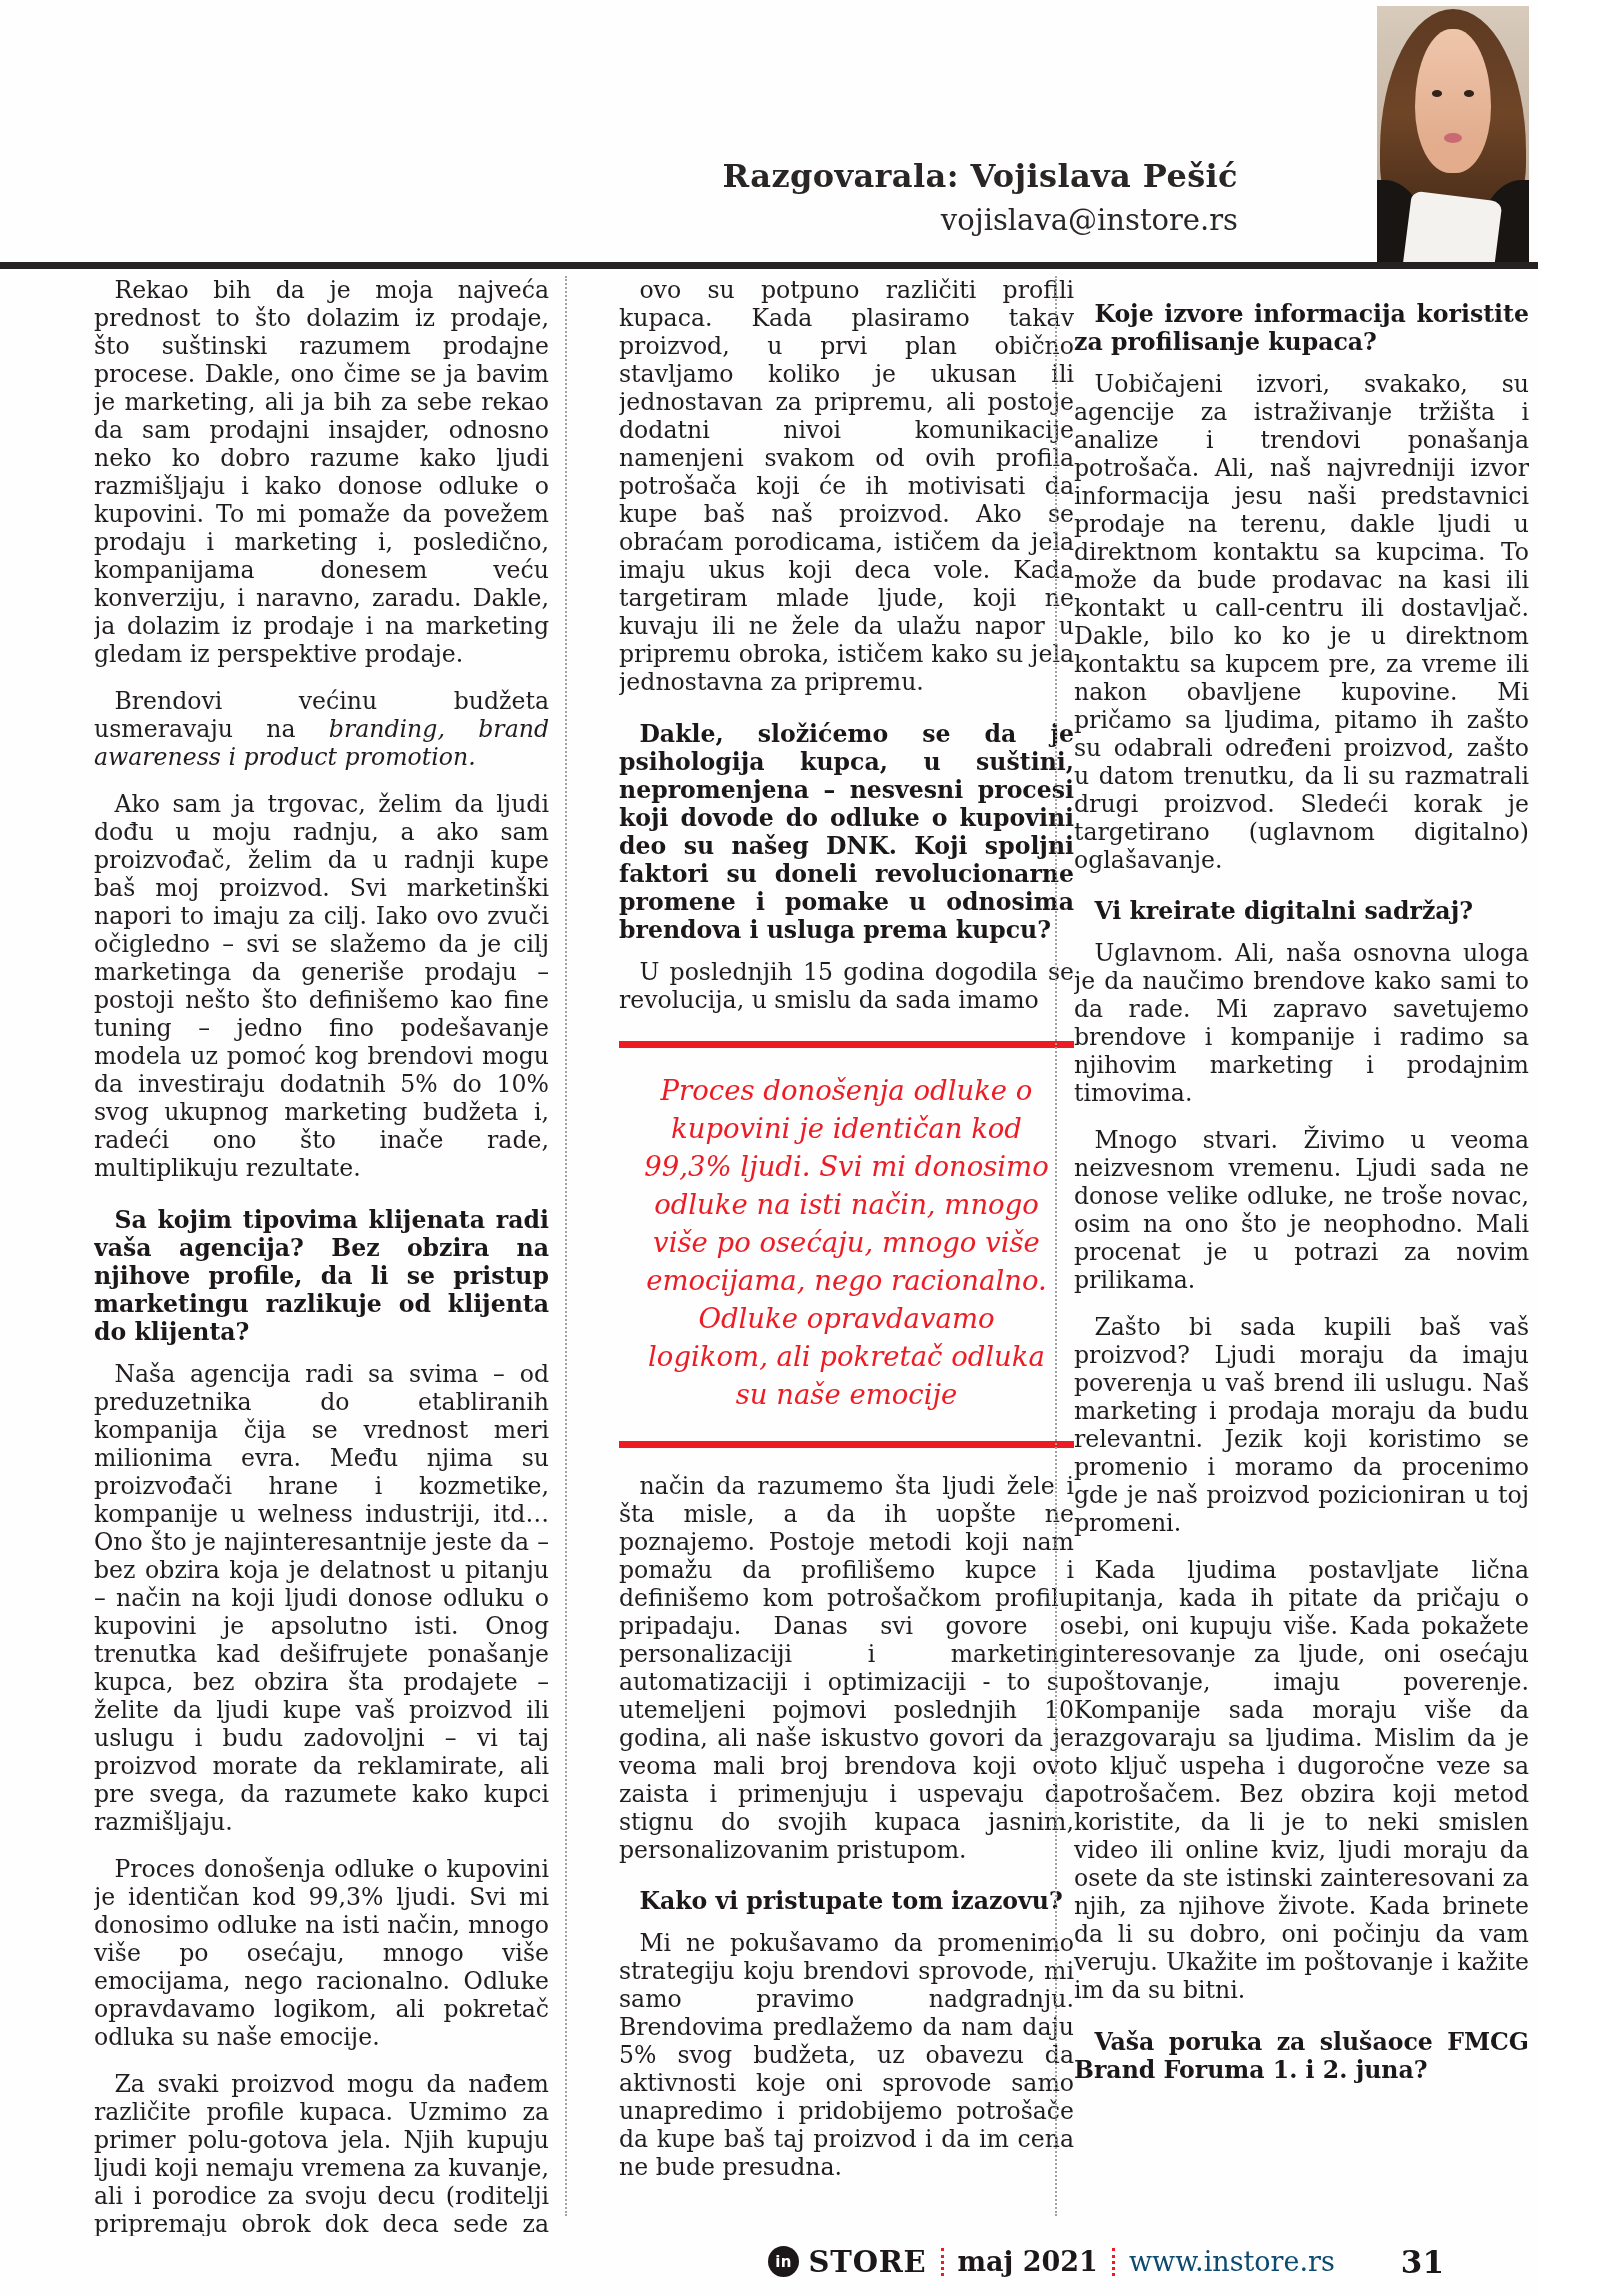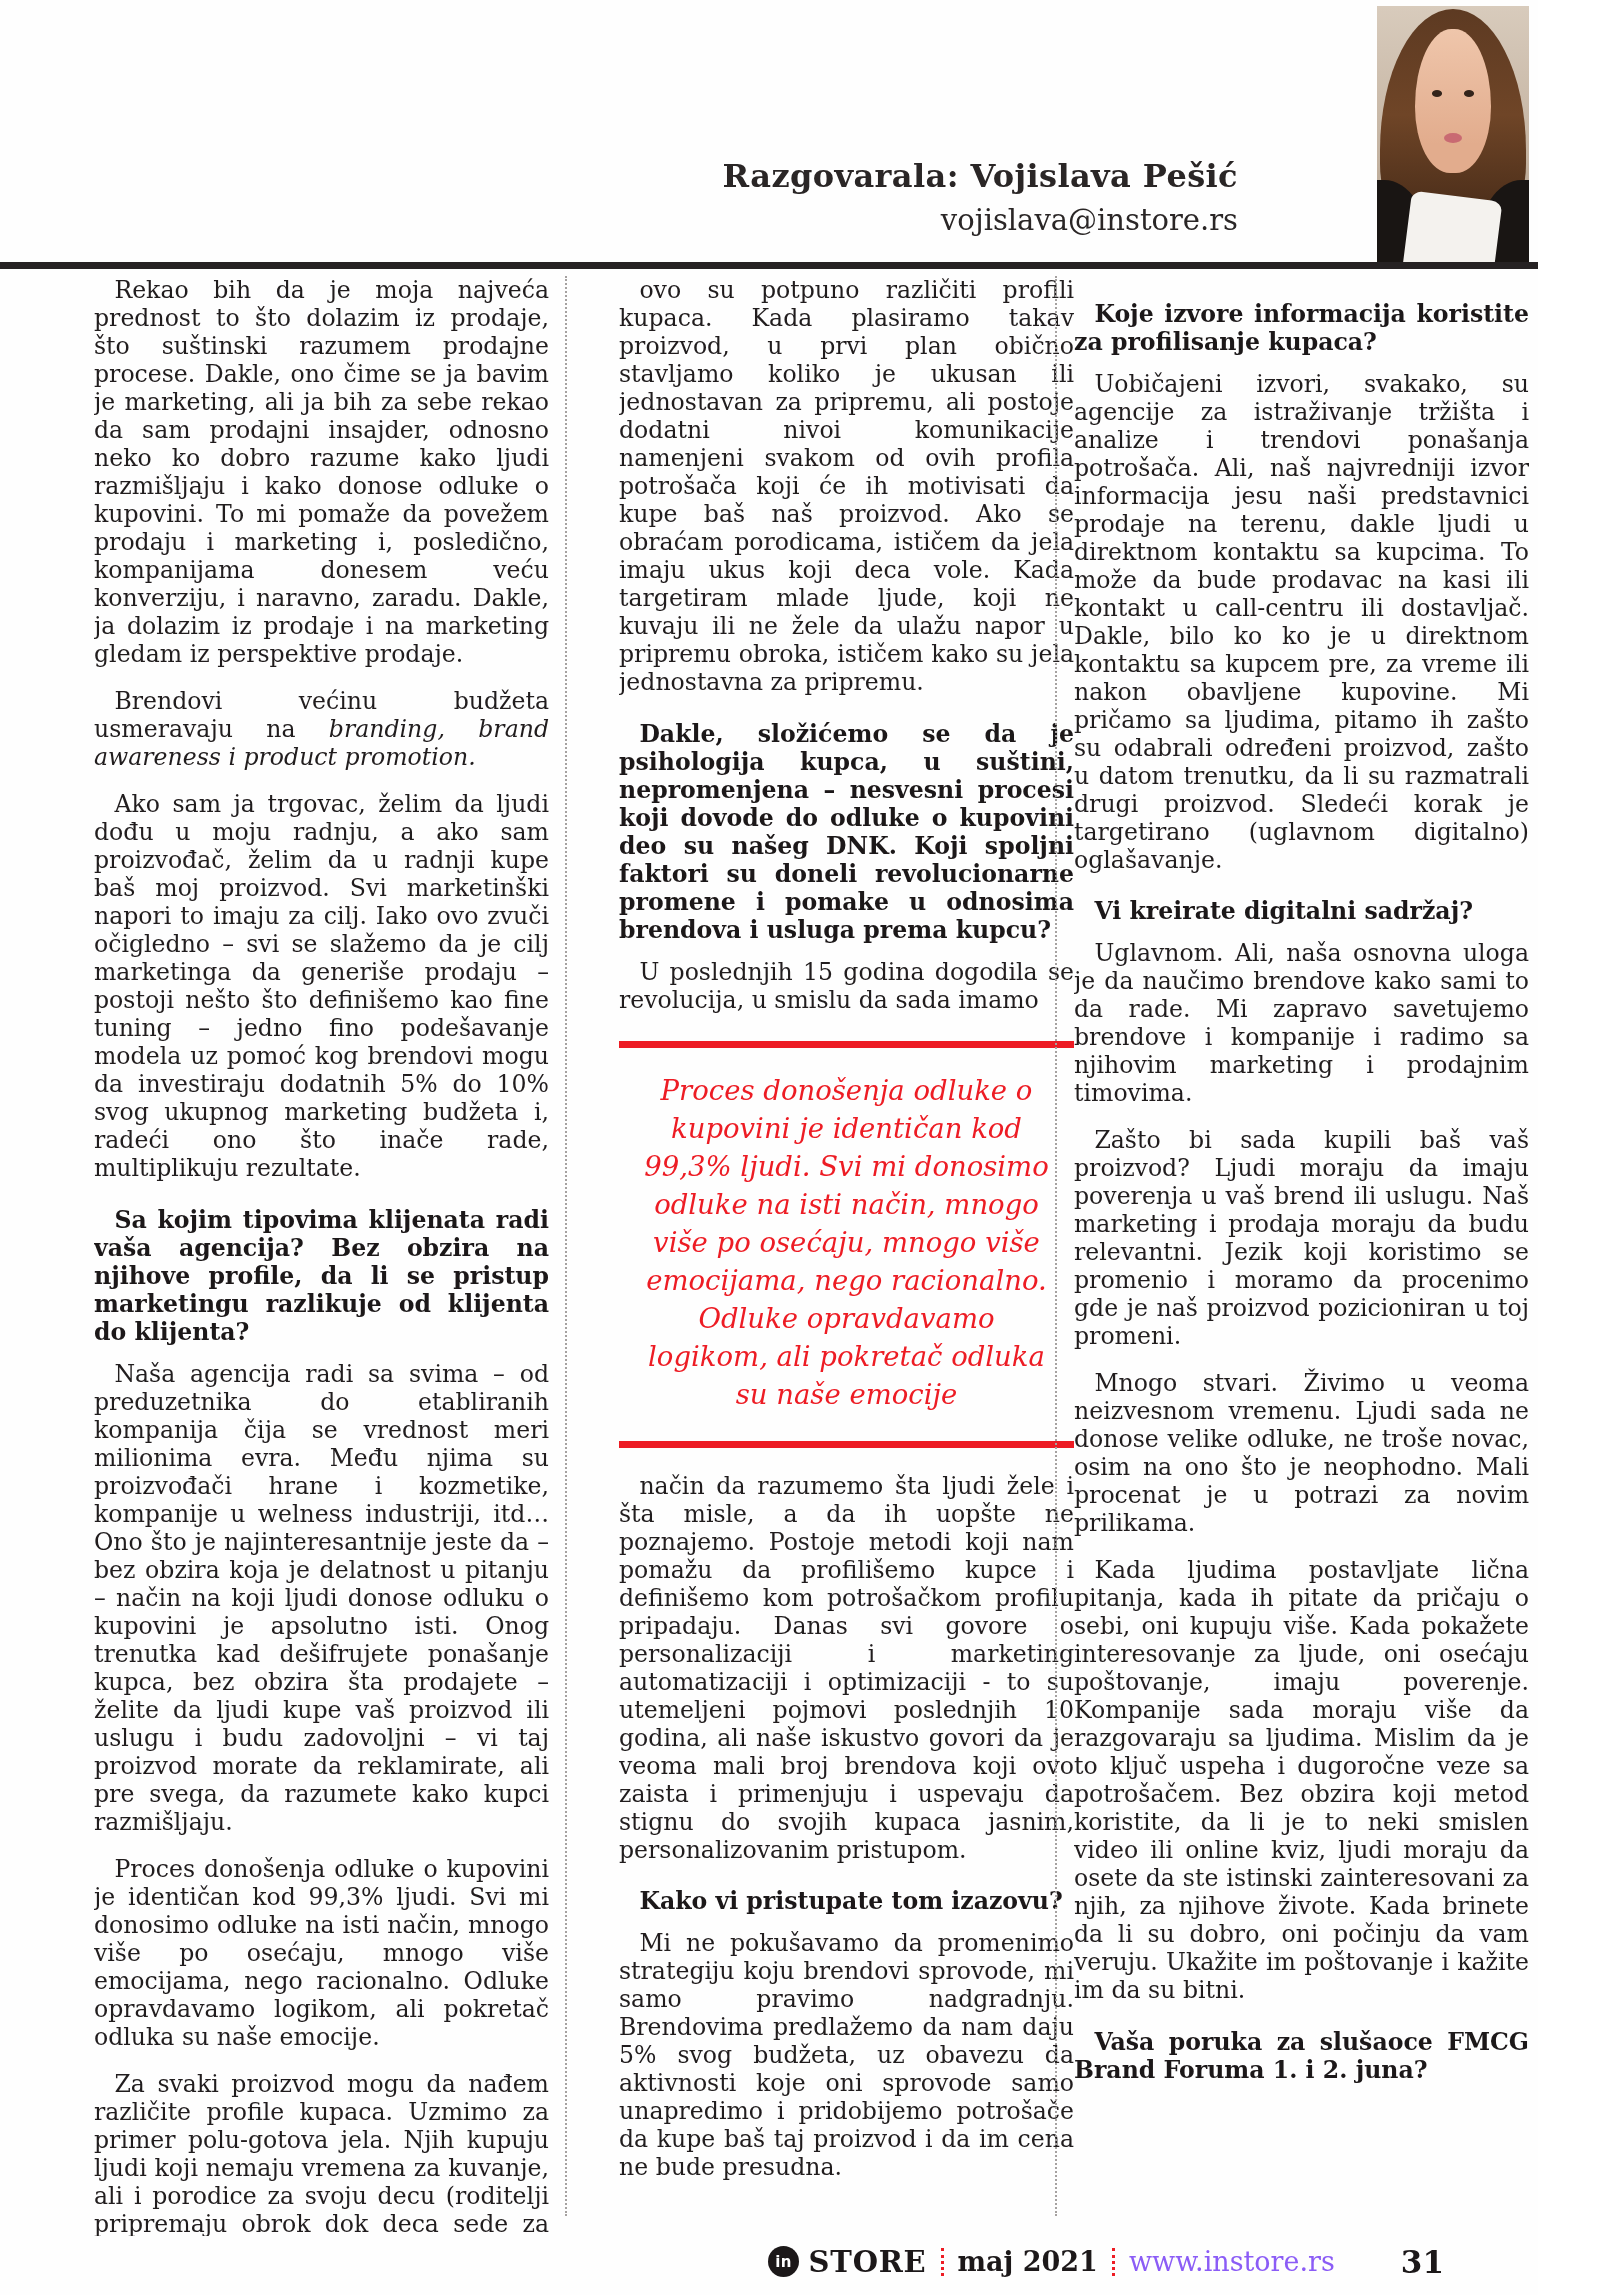--- a/index.html
+++ b/index.html
@@ -57,21 +57,21 @@
   
   .footer { position:absolute; top:2241px; right:94px; height:41px;
             display:flex; align-items:center; }
   .logo-circle { width:31px; height:31px; border-radius:50%; background:#1c1819;
                  display:flex; align-items:center; justify-content:center;
                  font-family:"DejaVu Sans","Liberation Sans",sans-serif;
                  font-weight:bold; font-size:15px; color:#ffffff; letter-spacing:0.4px; }
   .logo-store { font-weight:bold; font-size:29px; letter-spacing:0.8px; margin-left:9.4px; color:#1c1819; }
   .footer-sep { width:0; height:28px; border-left:3.1px dotted #ed1c24; margin:0 14px; }
   .footer-issue { font-weight:bold; font-size:27px; color:#1c1819; }
-  .footer-site { font-size:27px; color:#8b5cf6; }
+  .footer-site { font-size:27px; color:#0c4a6e; }
   .footer-gap { width:66px; }
   .page-num { font-weight:bold; font-size:31px; color:#1c1819; }
 </style>
 </head>
 <body>
 
 <div class="page">
 
   <div class="byline-box">
     <div class="byline">Razgovarala: Vojislava Pešić</div>
@@ -110,22 +110,22 @@
       </div>
       <p class="para">način da razumemo šta ljudi žele i šta misle, a da ih uopšte ne poznajemo. Postoje metodi koji nam pomažu da profilišemo kupce i definišemo kom potrošačkom profilu pripadaju. Danas svi govore o personalizaciji i marketing automatizaciji i optimizaciji - to su utemeljeni pojmovi poslednjih 10 godina, ali naše iskustvo govori da je veoma mali broj brendova koji ovo zaista i primenjuju i uspevaju da stignu do svojih kupaca jasnim, personalizovanim pristupom.</p>
       <p class="question">Kako vi pristupate tom izazovu?</p>
       <p class="para">Mi ne pokušavamo da promenimo strategiju koju brendovi sprovode, mi samo pravimo nadgradnju. Brendovima predlažemo da nam daju 5% svog budžeta, uz obavezu da aktivnosti koje oni sprovode samo unapredimo i pridobijemo potrošače da kupe baš taj proizvod i da im cena ne bude presudna.</p>
     </div>
   <div class="col col-3">
       <p class="question">Koje izvore informacija koristite za profilisanje kupaca?</p>
       <p class="para">Uobičajeni izvori, svakako, su agencije za istraživanje tržišta i analize i trendovi ponašanja potrošača. Ali, naš najvredniji izvor informacija jesu naši predstavnici prodaje na terenu, dakle ljudi u direktnom kontaktu sa kupcima. To može da bude prodavac na kasi ili kontakt u call-centru ili dostavljač. Dakle, bilo ko ko je u direktnom kontaktu sa kupcem pre, za vreme ili nakon obavljene kupovine. Mi pričamo sa ljudima, pitamo ih zašto su odabrali određeni proizvod, zašto u datom trenutku, da li su razmatrali drugi proizvod. Sledeći korak je targetirano (uglavnom digitalno) oglašavanje.</p>
       <p class="question">Vi kreirate digitalni sadržaj?</p>
       <p class="para">Uglavnom. Ali, naša osnovna uloga je da naučimo brendove kako sami to da rade. Mi zapravo savetujemo brendove i kompanije i radimo sa njihovim marketing i prodajnim timovima.</p>
+      <p class="para">Mnogo stvari. Živimo u veoma neizvesnom vremenu. Ljudi sada ne donose velike odluke, ne troše novac, osim na ono što je neophodno. Mali procenat je u potrazi za novim prilikama.</p>
       <p class="para">Zašto bi sada kupili baš vaš proizvod? Ljudi moraju da imaju poverenja u vaš brend ili uslugu. Naš marketing i prodaja moraju da budu relevantni. Jezik koji koristimo se promenio i moramo da procenimo gde je naš proizvod pozicioniran u toj promeni.</p>
-      <p class="para">Mnogo stvari. Živimo u veoma neizvesnom vremenu. Ljudi sada ne donose velike odluke, ne troše novac, osim na ono što je neophodno. Mali procenat je u potrazi za novim prilikama.</p>
       <p class="para">Kada ljudima postavljate lična pitanja, kada ih pitate da pričaju o sebi, oni kupuju više. Kada pokažete interesovanje za ljude, oni osećaju poštovanje, imaju poverenje. Kompanije sada moraju više da razgovaraju sa ljudima. Mislim da je to ključ uspeha i dugoročne veze sa potrošačem. Bez obzira koji metod koristite, da li je to neki smislen video ili online kviz, ljudi moraju da osete da ste istinski zainteresovani za njih, za njihove živote. Kada brinete da li su dobro, oni počinju da vam veruju. Ukažite im poštovanje i kažite im da su bitni.</p>
       <p class="question">Vaša poruka za slušaoce FMCG Brand Foruma 1. i 2. juna?</p>
     </div>
 
   <div class="divider divider-1"></div>
   <div class="divider divider-2"></div>
 
   <div class="footer">
     <div class="logo-circle">in</div>
     <div class="logo-store">STORE</div>

